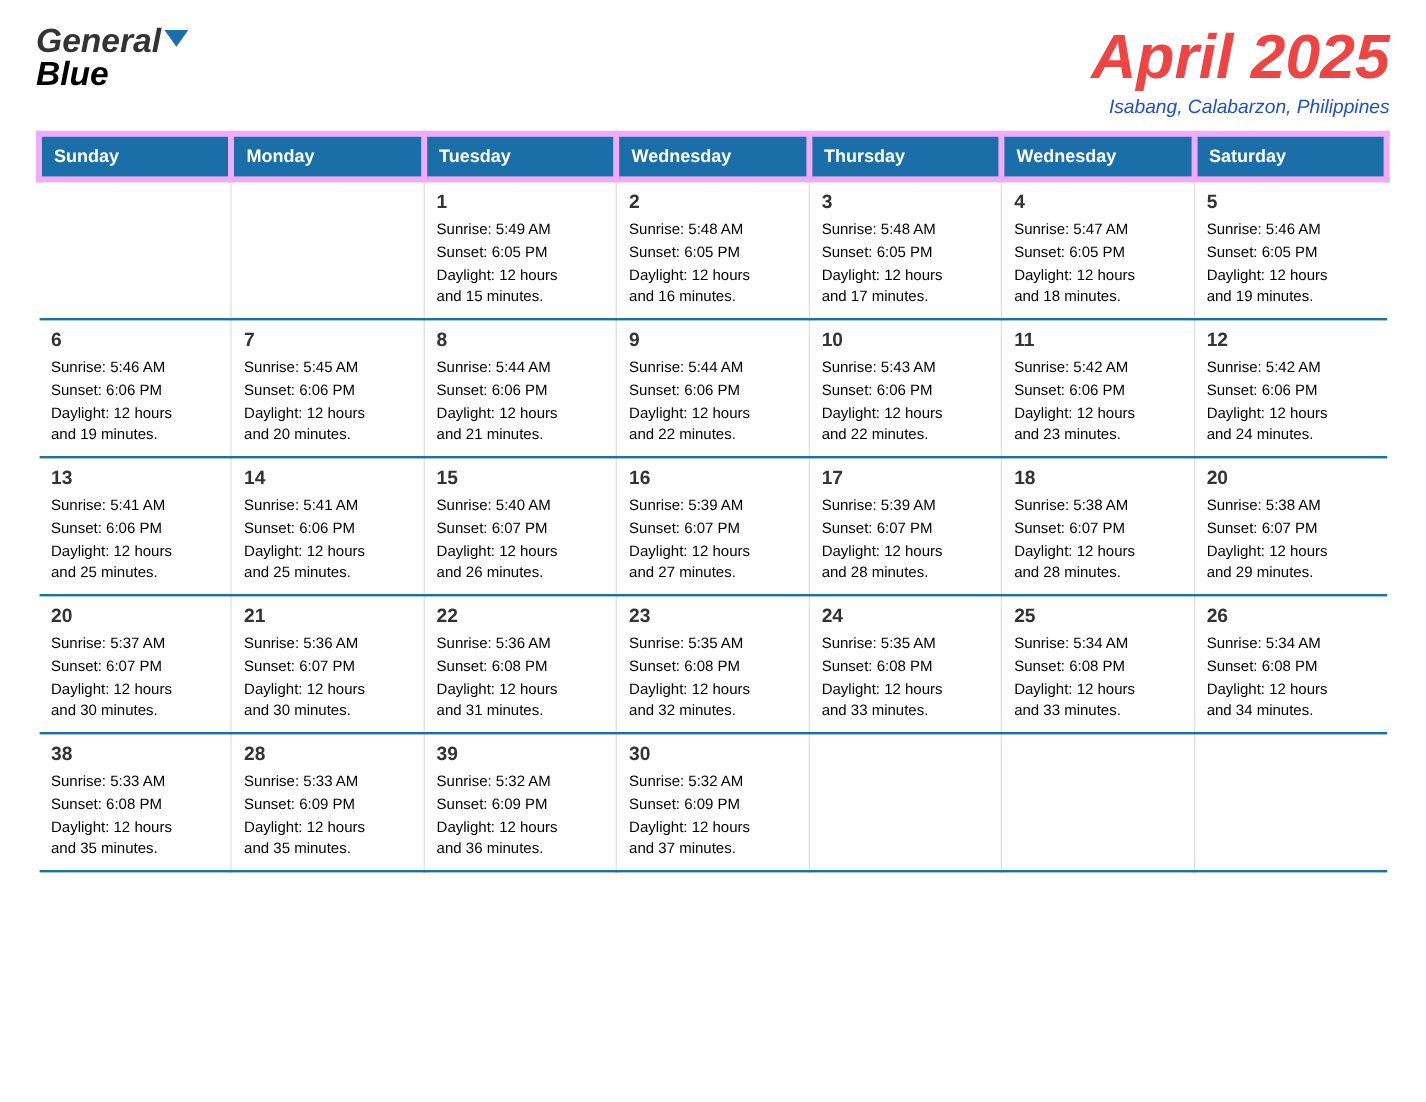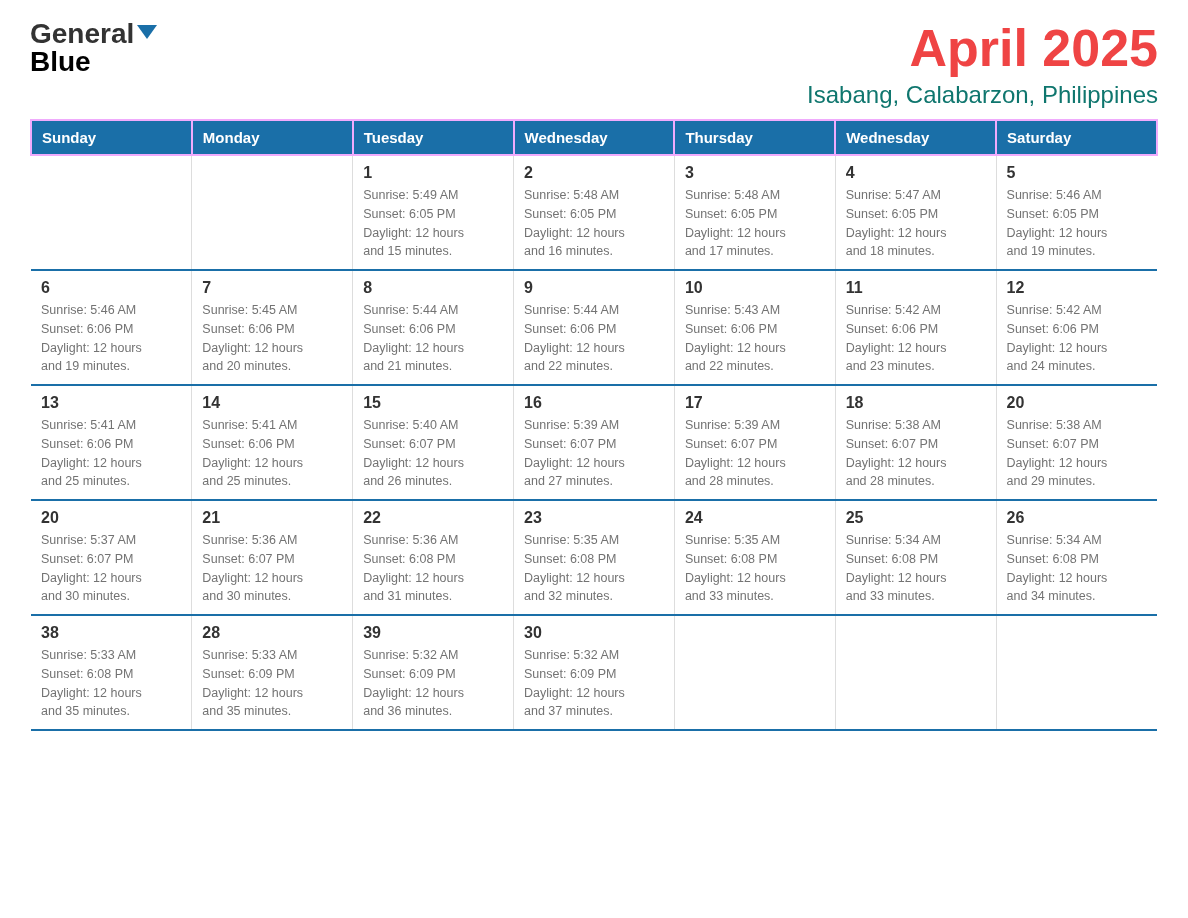--- a/index.html
+++ b/index.html
@@ -8,20 +8,21 @@
       background: #fff;
       width: 1188px;
       min-height: 918px;
       padding: 20px 30px;
     }
     .header {
       display: flex;
       justify-content: space-between;
       align-items: flex-start;
       margin-bottom: 10px;
+      font-style: italic;
     }
     .logo {
       display: flex;
       flex-direction: column;
       align-items: flex-start;
     }
     .logo-general {
       font-size: 28px;
       font-weight: bold;
       color: #333;
@@ -51,40 +52,40 @@
     .title-section {
       text-align: right;
     }
     .title-section h1 {
       font-size: 52px;
       font-weight: bold;
       color: #ef4444;
       line-height: 1.1;
     }
     .title-section h2 {
-      font-size: 24px;
+      font-size: 16px;
       font-weight: normal;
-      color: #0f766e;
+      color: #1d4ed8;
       margin-top: 4px;
     }
     table {
       width: 100%;
       border-collapse: collapse;
       margin-top: 10px;
     }
     thead tr {
       background-color: #1a6fa8;
     }
     thead th {
       color: #fff;
       font-size: 15px;
       font-weight: bold;
       padding: 8px 10px;
       text-align: left;
-      border: 2px solid #f0abfc;
+      border: 5px solid #f0abfc;
     }
     tbody tr {
       border-bottom: 2px solid #1a6fa8;
     }
     tbody td {
       vertical-align: top;
       padding: 8px 10px;
       font-size: 13px;
       color: #333;
       border-right: 1px solid #ddd;
@@ -96,21 +97,21 @@
     }
     .day-num {
       font-size: 16px;
       font-weight: bold;
       color: #333;
       display: block;
       margin-bottom: 4px;
     }
     .day-info {
       font-size: 12.5px;
-      color: #737373;
+      color: #000000;
       line-height: 1.5;
     }
     .empty-cell {
       background: #fff;
     }
   </style>
 </head>
 <body>
 
 <div class="header">

